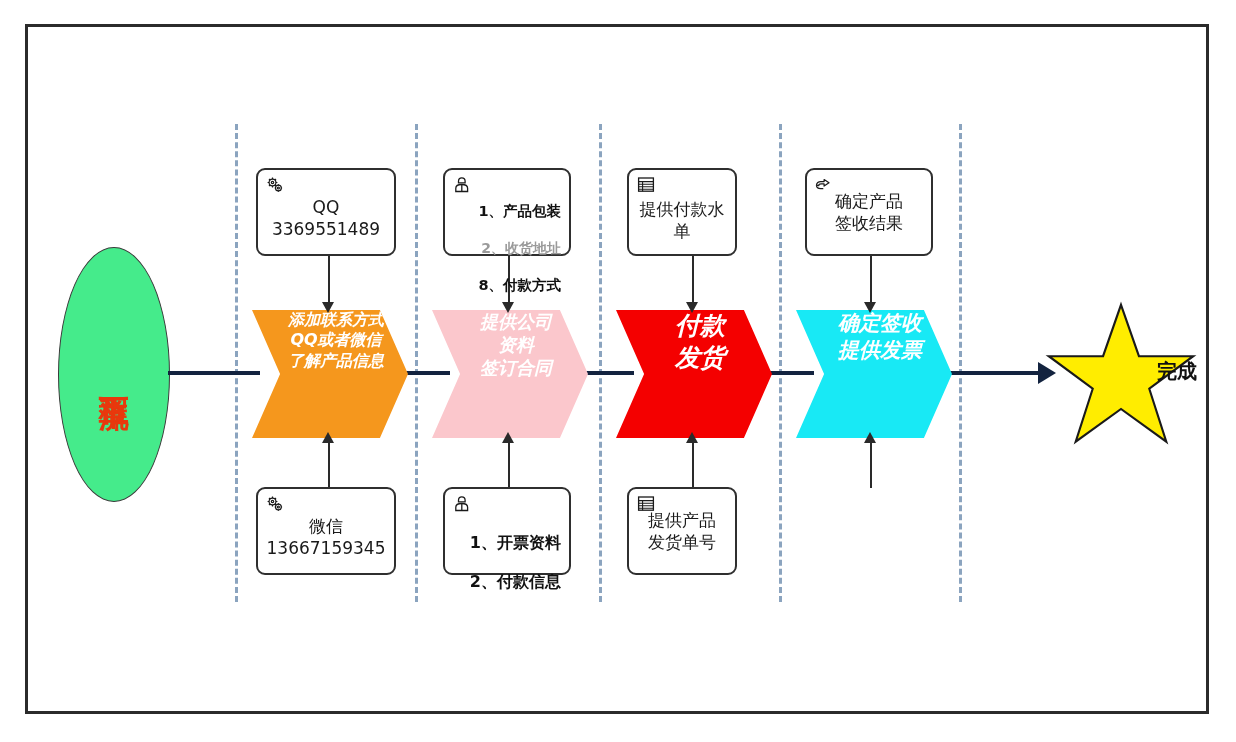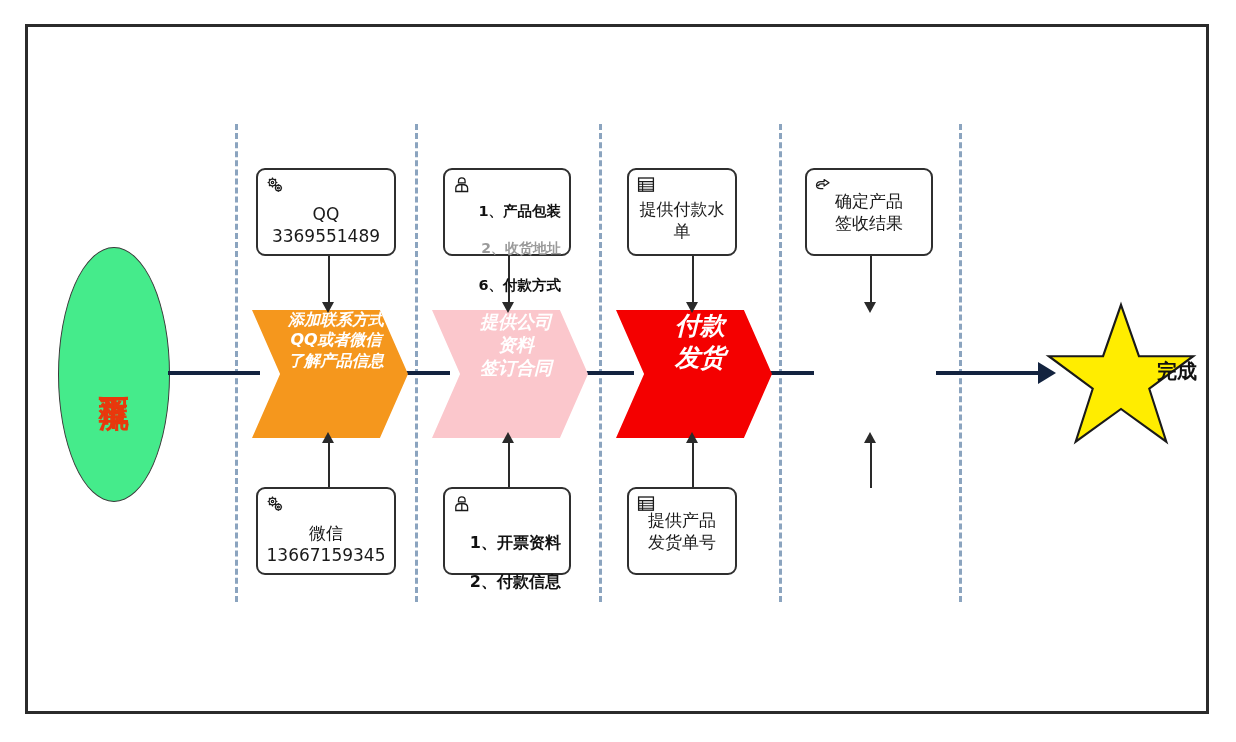--- a/index.html
+++ b/index.html
@@ -140,21 +140,21 @@
     color: #1a1a1a;
     line-height: 1.3;
     white-space: pre-line;
   }
   .note.top   { top: 168px; height: 88px; }
   .note.bot   { top: 487px; height: 88px; }
   .note.n1 { left: 256px; width: 140px; }
   .note.n2 { left: 443px; width: 128px; }
   .note.n3 { left: 627px; width: 110px; }
   .note.n4 { left: 805px; width: 128px; }
-  .note .ntext.big { font-size: 17px; margin-top: 27px; }
+  .note .ntext.big { font-size: 17px; margin-top: 20px; }
   .note .ntext.mid { font-size: 16px; margin-top: 12px; }
   .note .ntext.lines { font-size: 14px; margin-top: 8px; text-align: right; padding-left: 22px; }
   .ln { display: block; font-weight: bold; }
   .ln.b { font-weight: bold; font-size: 14.5px; color: #111; }
   .ln.g { color: #9a9a9a; font-size: 14px; }
   
   .vconn {
     position: absolute;
     width: 2px;
     background: #2a2a2a;
@@ -208,20 +208,24 @@
     <div class="clabel">付款
 发货</div>
   </div>
 
   <div class="chev c2" style="background: rgb(251, 199, 204);">
     <div class="clabel">提供公司
 资料
 签订合同</div>
   </div>
 
+  <div class="chev c4" style="background: rgb(24, 233, 245);">
+    <div class="clabel">确定签收
+提供发票</div>
+  </div>
 
   <div class="vconn" style="left:328px; top:256px; height:48px;"></div>
   <div class="vhead-down" style="left:322px; top:302px;"></div>
   <div class="vconn" style="left:508px; top:256px; height:48px;"></div>
   <div class="vhead-down" style="left:502px; top:302px;"></div>
   <div class="vconn" style="left:692px; top:256px; height:48px;"></div>
   <div class="vhead-down" style="left:686px; top:302px;"></div>
   <div class="vconn" style="left:870px; top:256px; height:48px;"></div>
   <div class="vhead-down" style="left:864px; top:302px;"></div>
 
@@ -274,21 +278,21 @@
         <g fill="none" stroke="#1a1a1a" stroke-width="1.3">
           <path d="M6.5 6.2a3.3 3.3 0 0 1 6.6 0v1.6H6.5z"></path>
           <path d="M3.8 16.5v-3.2c0-2.3 2.1-3.8 5.9-3.8s5.9 1.5 5.9 3.8v3.2z"></path>
           <path d="M9.8 9.6v6.9"></path>
         </g>
       </svg>
     </span>
     <div class="ntext lines">
       <span class="ln b">1、产品包装</span>
       <span class="ln g">2、收货地址</span>
-      <span class="ln b">6、付款方式</span>
+      <span class="ln b">8、付款方式</span>
     </div>
   </div>
 
   <div class="note bot n2">
     <span class="nicon">
       <svg viewBox="0 0 20 20" width="20" height="20">
         <g fill="none" stroke="#1a1a1a" stroke-width="1.3">
           <path d="M6.5 6.2a3.3 3.3 0 0 1 6.6 0v1.6H6.5z"></path>
           <path d="M3.8 16.5v-3.2c0-2.3 2.1-3.8 5.9-3.8s5.9 1.5 5.9 3.8v3.2z"></path>
           <path d="M9.8 9.6v6.9"></path>

